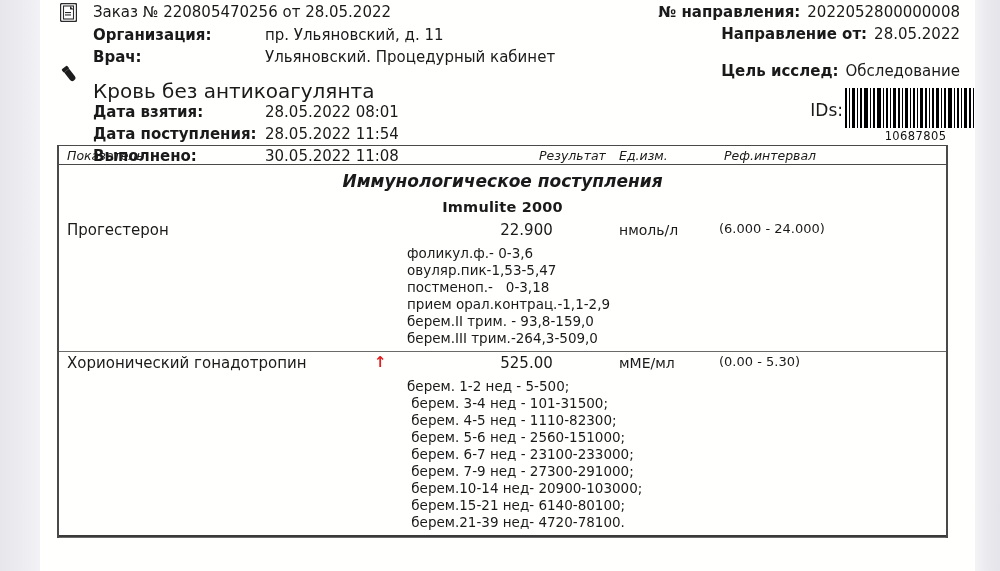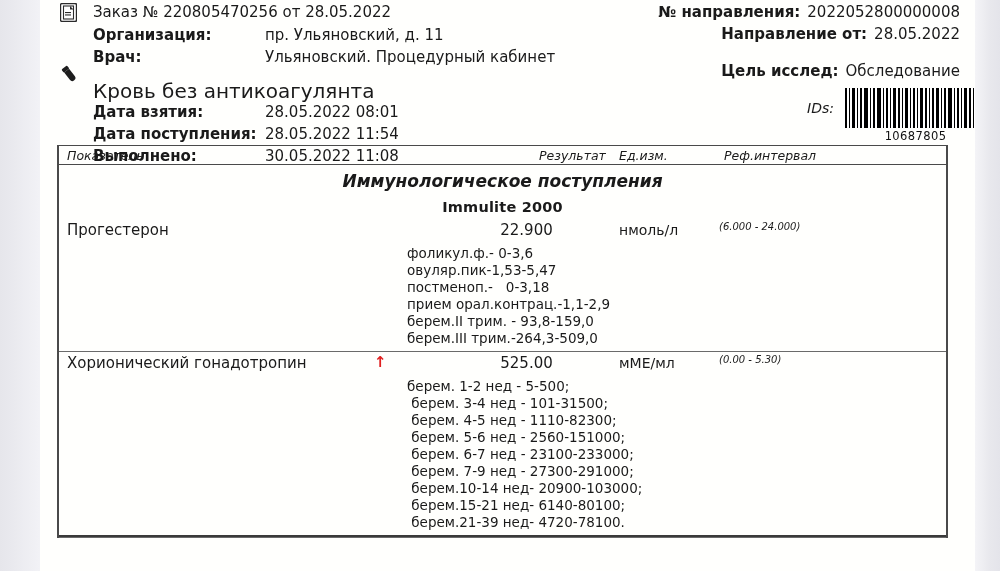--- a/index.html
+++ b/index.html
@@ -100,24 +100,23 @@
   .ids-row {
     position: absolute;
     left: 600px;
     top: 88px;
     width: 348px;
     display: flex;
     align-items: flex-start;
     justify-content: flex-end;
   }
   .ids-label {
-    font-size: 14px;
-    margin-right: 9px;
+    font-size: 17px;
+    margin-right: 0;
     margin-top: 12px;
-    font-style: italic;
   }
   .barcode-wrap { width: 145px; }
   .barcode {
     width: 145px;
     height: 40px;
     display: block;
   }
   .barcode-num {
     text-align: center;
     font-size: 11.5px;
@@ -202,23 +201,22 @@
     position: absolute;
     left: 560px;
     top: 3px;
     font-size: 14px;
     white-space: nowrap;
   }
   .a-ref {
     position: absolute;
     left: 660px;
     top: 2px;
-    font-size: 10px;
-    white-space: nowrap;
-    font-style: italic;
+    font-size: 13px;
+    white-space: nowrap;
   }
 
   .notes {
     padding-left: 348px;
     padding-top: 1px;
   }
   .note {
     font-size: 13.5px;
     line-height: 17px;
     white-space: pre;

